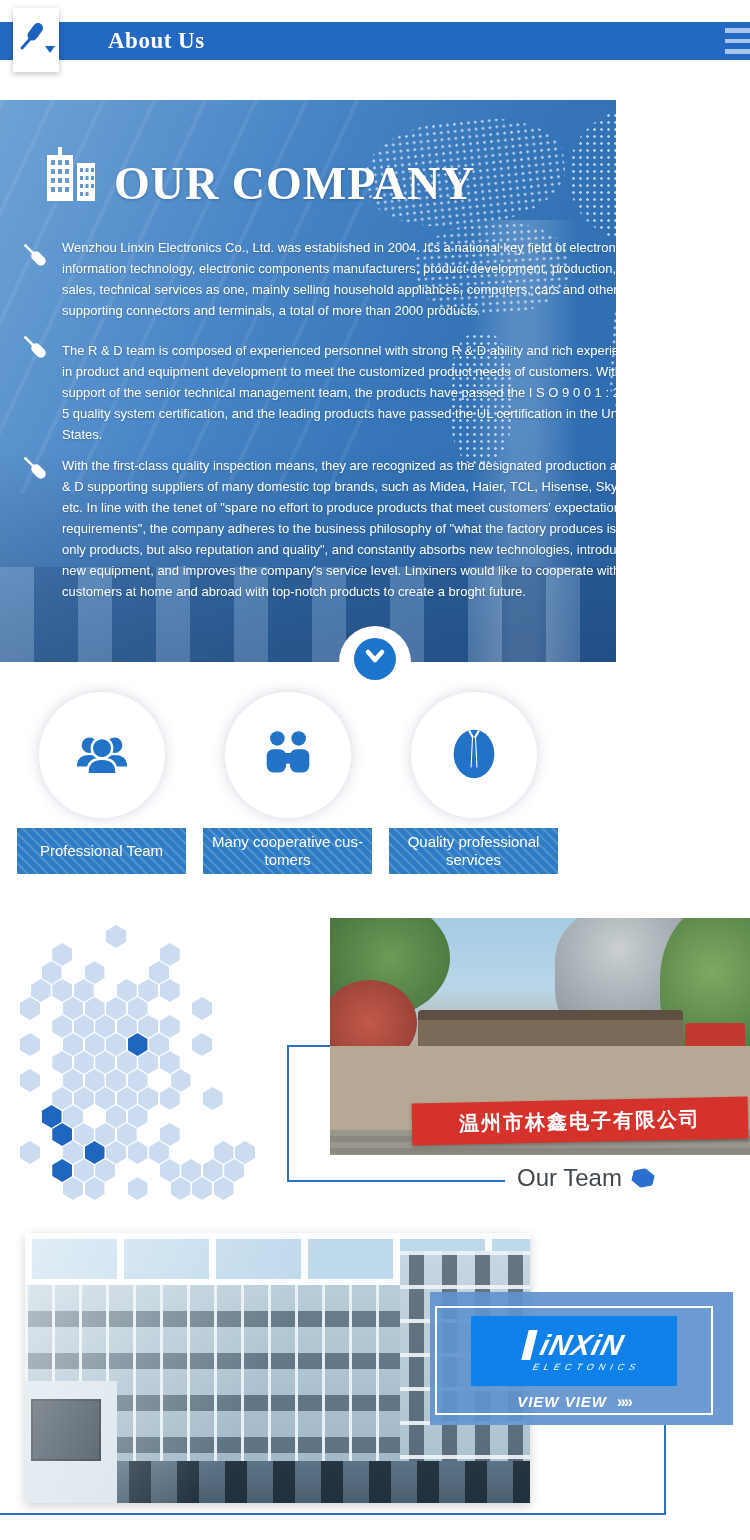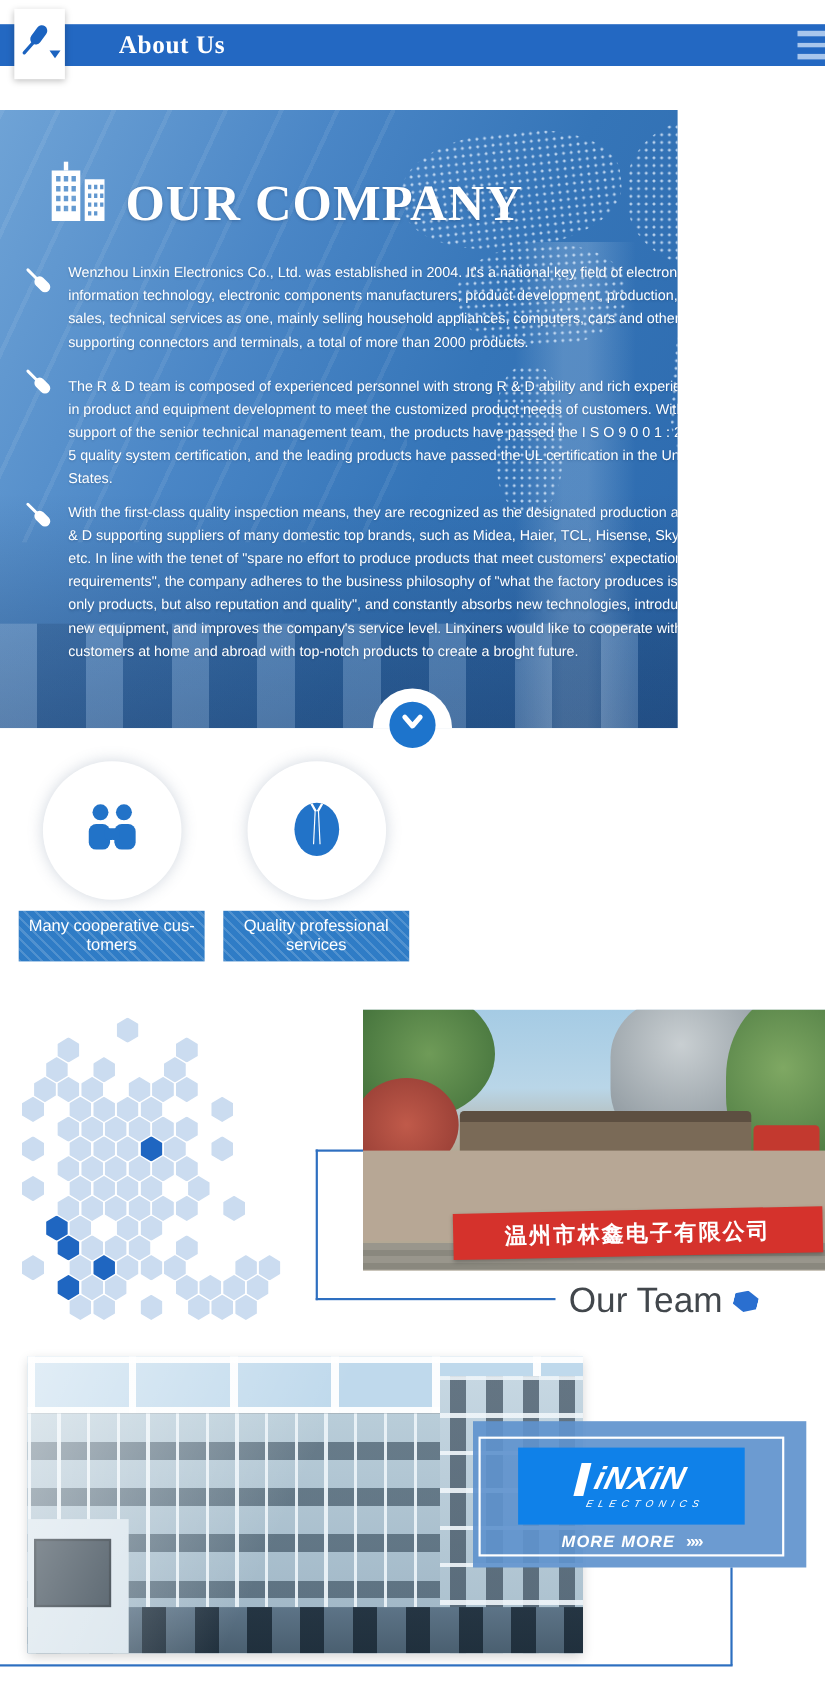--- a/index.html
+++ b/index.html
@@ -102,21 +102,21 @@
         radial-gradient(circle at 64% 60%, #dfae b8 0 6px, transparent 7px),
         radial-gradient(circle at 73% 42%, #9cc4e4 0 6px, transparent 7px),
         radial-gradient(circle at 83% 58%, #efe3cf 0 6px, transparent 7px),
         radial-gradient(circle at 92% 44%, #86aed6 0 6px, transparent 7px); }
   .tp-steps { position:absolute; left:0; top:212px; width:420px; height:25px;
       background:repeating-linear-gradient(180deg,#99968c 0 6px,#8a887e 6px 12px); }
   .tp-banner { position:absolute; left:82px; top:182px; width:336px; height:42px; background:#d5322c;
       transform:rotate(-1.2deg); display:flex; align-items:center; justify-content:center;
       color:#fff; font-weight:bold; font-size:20px; letter-spacing:2px; box-shadow:0 2px 4px rgba(0,0,0,.25); }
   .team-caption { position:absolute; left:517px; top:264px; display:flex; align-items:center;
-      color:#42474c; font-size:32px; }
+      color:#42474c; font-size:24px; }
   .caption-hex { width:22px; height:20px; margin-left:10px; background:#2a6fd0;
       clip-path:polygon(50% 0,100% 26%,100% 74%,50% 100%,0 74%,0 26%); transform:rotate(14deg); }
 
   
   .bottom { position:absolute; left:0; top:1233px; width:750px; height:307px; }
   .building { position:absolute; left:25px; top:0; width:505px; height:270px; overflow:hidden;
       box-shadow:0 3px 10px rgba(0,0,0,.18); background:#bfd9ec; }
   .bd-beams { position:absolute; left:0; top:0; width:100%; height:58px;
       background:
         linear-gradient(180deg, rgba(255,255,255,.95) 0 6px, transparent 6px 46px, rgba(255,255,255,.95) 46px 52px, transparent 52px),
@@ -255,20 +255,40 @@
       <svg width="26" height="20" viewBox="0 0 26 20">
         <polyline points="6,5 13,13 20,5" fill="none" stroke="#fff" stroke-width="4.5" stroke-linecap="round" stroke-linejoin="round"></polyline>
       </svg>
     </span>
   </div>
 
   <div class="features">
     <div class="feat-row">
 
 
+      <div class="feat-col">
+        <div class="feat-circle">
+          <span>
+            <svg width="62" height="62" viewBox="0 0 64 64">
+              <g fill="#2273c8">
+                <circle cx="19" cy="24" r="8"></circle>
+                <circle cx="45" cy="24" r="8"></circle>
+                <path d="M6 46 q0-12 13-12 q6 0 9 3 l-6 9z"></path>
+                <path d="M58 46 q0-12 -13-12 q-6 0 -9 3 l6 9z"></path>
+                <circle cx="32" cy="27" r="10.5" stroke="#fff" stroke-width="2.5"></circle>
+                <path d="M17 52 q0-14 15-14 t15 14 v2 H17z" stroke="#fff" stroke-width="2.5"></path>
+              </g>
+            </svg>
+          </span>
+        </div>
+        <div class="feat-banner">
+          <span>Professional Team</span>
+            <span></span>
+        </div>
+      </div>
 
       <div class="feat-col">
         <div class="feat-circle">
           <span>
             <svg width="62" height="62" viewBox="0 0 64 64">
               <g fill="#2273c8">
                 <circle cx="21" cy="17" r="7.5"></circle>
                 <circle cx="43" cy="17" r="7.5"></circle>
                 <rect x="10" y="28" width="20" height="24" rx="7"></rect>
                 <rect x="34" y="28" width="20" height="24" rx="7"></rect>
@@ -419,21 +439,21 @@
     <div class="overlay-card">
       <div class="overlay-inner">
         <div class="logo-box">
           <div class="logo-line">
             <span class="logo-slash"></span>
             <span class="logo-text">iNXiN</span>
           </div>
           <div class="logo-sub">ELECTONICS</div>
         </div>
         <div class="view-more">
-          <span>MORE MORE</span><span class="view-arrow">»</span><span class="view-arrow" style="margin-left:0">»</span>
+          <span>VIEW VIEW</span><span class="view-arrow">»</span><span class="view-arrow" style="margin-left:0">»</span>
         </div>
       </div>
     </div>
 
     <div class="vline"></div>
     <div class="hline"></div>
   </div>
 
 </div>
 

